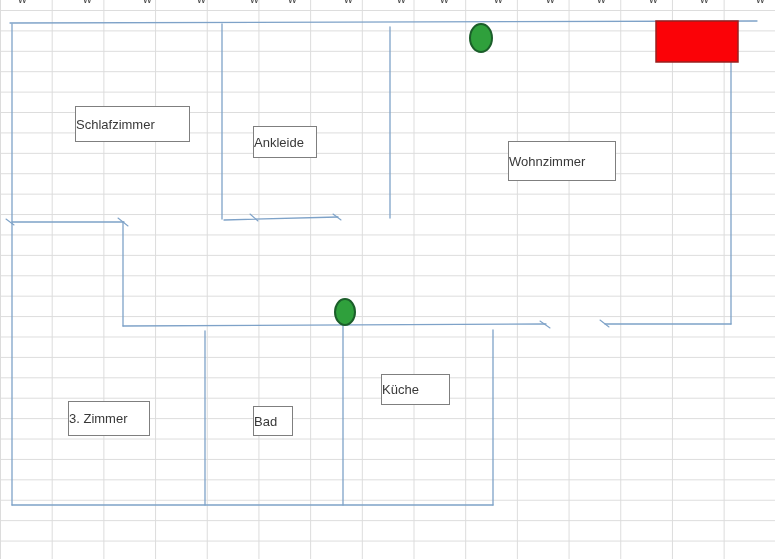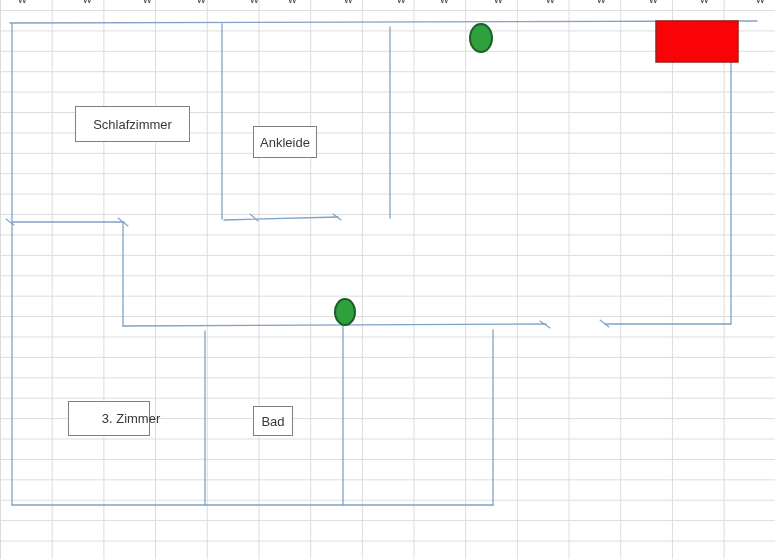--- a/index.html
+++ b/index.html
@@ -17,21 +17,21 @@
   }
   .plan-svg{
     position:absolute;left:0;top:0;width:775px;height:559px;
     pointer-events:none;
   }
   .room-label{
     position:absolute;
     box-sizing:border-box;
     background:#ffffff;
     border:1px solid #7f7f7f;
-    display:flex;align-items:center;justify-content:center;
+    display:flex;align-items:center;justify-content:flex-start;
     font-size:13px;color:#383838;
     white-space:nowrap;
     z-index:3;
   }
   .top-strip{
     position:absolute;left:0;top:0;width:775px;height:8px;
     overflow:hidden;z-index:2;
   }
   .top-strip span{
     position:absolute;top:-7px;
@@ -89,23 +89,29 @@
     </svg>
 
   <div class="room-label" style="left:75px;  top:106px; width:115px; height:36px;">
     <span>Schlafzimmer</span>
   </div>
 
   <div class="room-label" style="left:253px; top:126px; width:64px;  height:32px;">
     <span>Ankleide</span>
   </div>
 
+  <div class="room-label" style="left:508px; top:141px; width:108px; height:40px;">
+    <span>Wohnzimmer</span>
+  </div>
 
-  <div class="room-label" style="left:68px;  top:401px; width:82px;  height:35px;padding-left:44px;">
+  <div class="room-label" style="left:68px;  top:401px; width:82px;  height:35px;">
     <span>3. Zimmer</span>
   </div>
 
   <div class="room-label" style="left:253px; top:406px; width:40px;  height:30px;">
     <span>Bad</span>
   </div>
 
+  <div class="room-label" style="left:381px; top:374px; width:69px;  height:31px;">
+    <span>Küche</span>
+  </div>
 
 </div>
 
 </body></html>

